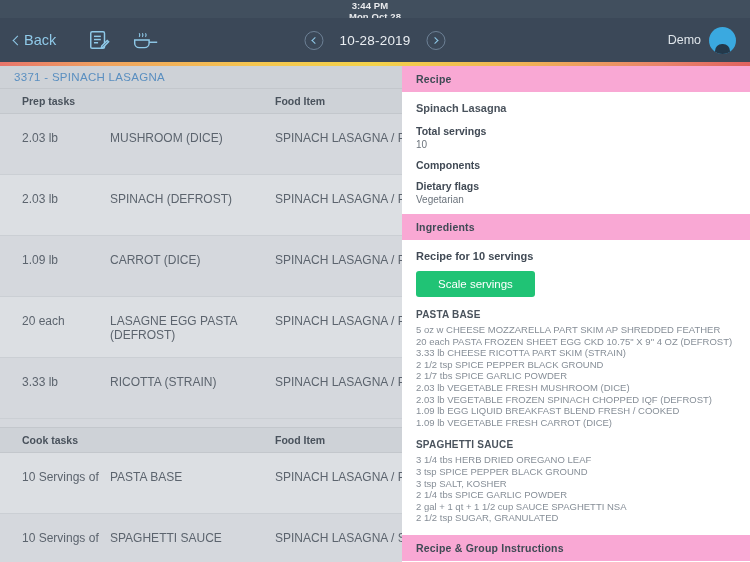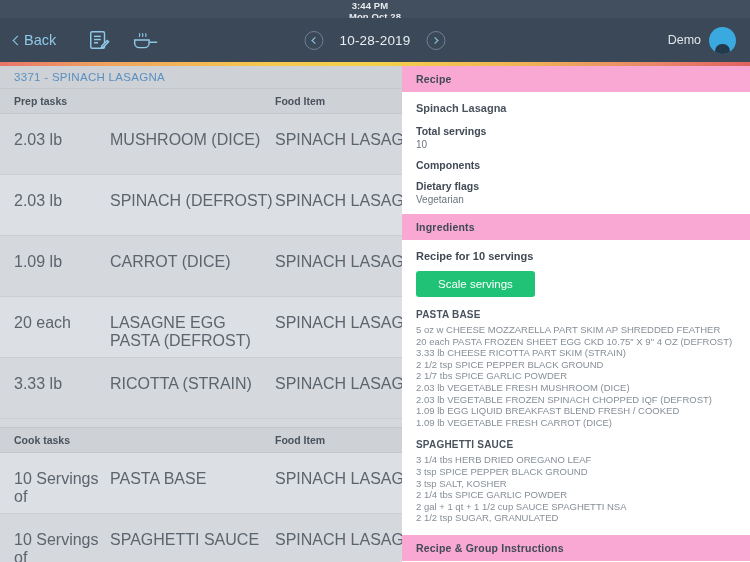--- a/index.html
+++ b/index.html
@@ -94,26 +94,26 @@
   .left-panel { width: 402px; background: #d7dade; overflow: hidden; position: relative; }
   .lp-title {
     height: 22px; display: flex; align-items: center; padding-left: 14px;
     color: #5a8fc0; font-size: 11.5px; letter-spacing: .3px; background: #ced2d7;
   }
   .tbl-head {
     height: 26px; display: flex; align-items: center; background: #ced2d7;
     color: #49525c; font-size: 10.5px; font-weight: bold;
     border-top: 1px solid #c3c7cc; border-bottom: 1px solid #c3c7cc;
   }
-  .col-a { width: 110px; padding-left: 14px; }
+  .col-a { width: 110px; padding-left: 22px; }
   .col-b { width: 165px; }
   .col-c { flex: 1; }
   .trow {
     height: 61px; display: flex; align-items: flex-start; padding-top: 17px;
-    font-size: 16px; color: #5c646e; border-bottom: 1px solid #cbcfd4;
+    font-size: 12px; color: #5c646e; border-bottom: 1px solid #cbcfd4;
   }
   .trow.alt { background: #dcdfe3; }
   .trow.base { background: #d5d8dd; }
   .trow .col-c { white-space: nowrap; overflow: hidden; }
   .sec-gap { height: 8px; background: #d5d8dd; }
 
   
   .right-panel {
     flex: 1; background: #ffffff; overflow: hidden;
     padding: 0; position: relative;

